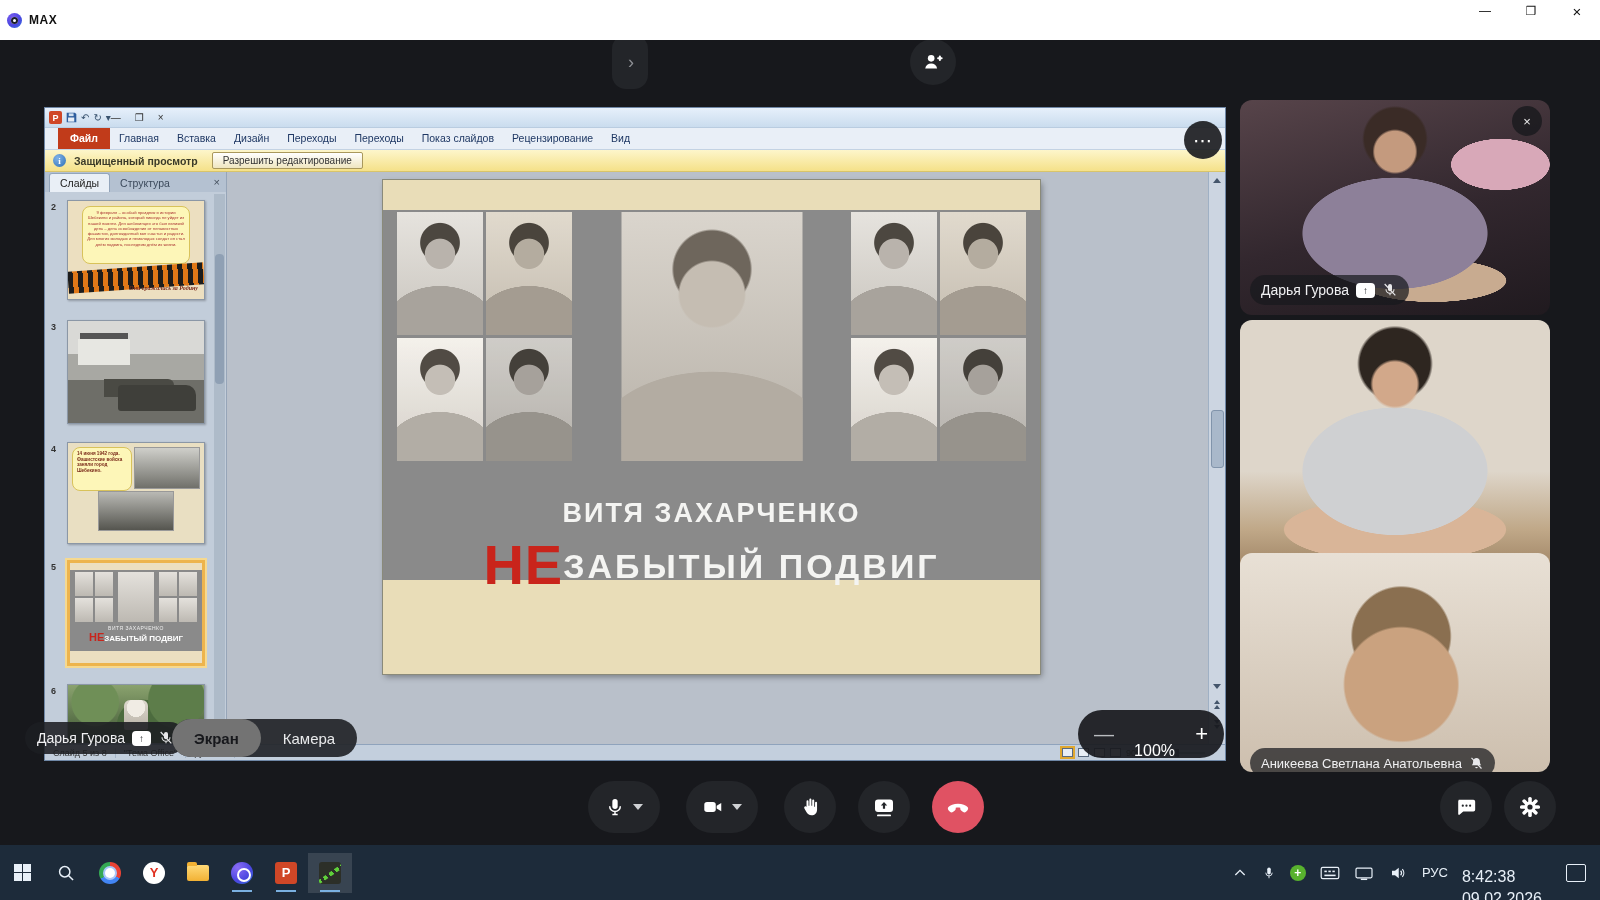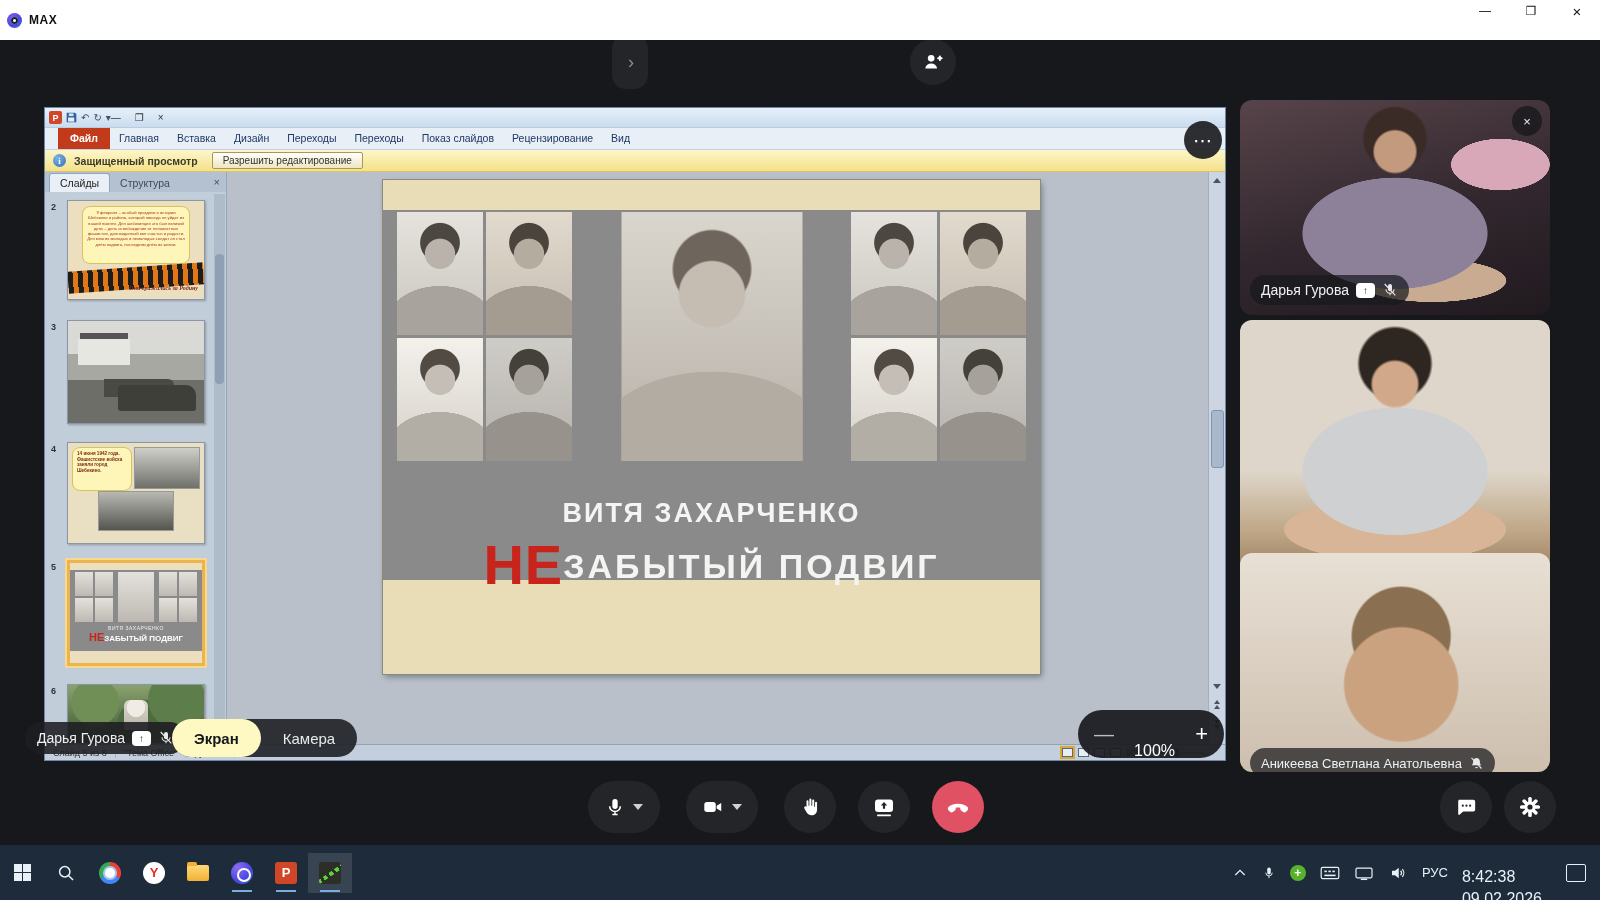--- a/index.html
+++ b/index.html
@@ -155,21 +155,21 @@
         linear-gradient(180deg,#e8e0d5,#cdbfae); }
   .name-pill { position:absolute; left:10px; bottom:10px; height:30px; background:rgba(24,25,29,.72); border-radius:15px; display:flex; align-items:center; gap:7px; padding:0 11px; color:#f0f0f2; font-size:14px; white-space:nowrap; }
   .t3v .name-pill { bottom:-6px; }
   .share-badge { width:19px; height:15px; background:#fff; border-radius:4px; display:flex; align-items:center; justify-content:center; color:#17181c; font-size:10px; font-weight:bold; }
   .tile-pin { position:absolute; top:6px; right:8px; width:30px; height:30px; border-radius:50%; background:rgba(24,25,29,.8); color:#eee; display:flex; align-items:center; justify-content:center; font-size:13px; }
 
   
   .sharer-pill { position:absolute; left:25px; top:722px; height:32px; background:rgba(28,30,34,.88); border-radius:16px; display:flex; align-items:center; gap:7px; padding:0 12px; color:#f0f0f2; font-size:14px; z-index:15; }
   .seg { position:absolute; left:172px; top:719px; height:38px; background:rgba(34,36,40,.92); border-radius:19px; display:flex; align-items:center; z-index:15; }
   .seg .sopt { font-size:15px; padding:0 22px; height:38px; display:flex; align-items:center; color:#e8e9eb; border-radius:19px; }
-  .seg .sopt.on { background:#fef9c3; color:#17181c; font-weight:bold; }
+  .seg .sopt.on { background:#737373; color:#17181c; font-weight:bold; }
   .zoom-pill { position:absolute; left:1078px; top:710px; width:146px; height:48px; background:rgba(24,25,29,.92); border-radius:24px; display:flex; align-items:center; justify-content:space-between; padding:0 16px; color:#fff; z-index:15; }
   .zoom-pill .zm { color:#babcc0; font-size:20px; }
   .zoom-pill .zv { font-size:16px;margin-top:34px; }
   .zoom-pill .zp { font-size:22px; }
 
   
   .ctrl-bar { position:absolute; left:0; top:772px; width:1600px; height:86px; z-index:18; }
   .apps-btn { position:absolute; left:28px; top:14px; height:44px; border-radius:22px; background:#232529; display:flex; align-items:center; gap:10px; padding:0 18px; color:#f0f1f3; font-size:15px; }
   .apps-ic { width:18px; height:18px; display:grid; grid-template-columns:8px 8px; grid-template-rows:8px 8px; gap:2px; }
   .apps-ic i { background:#fff; border-radius:50%; display:block; }

